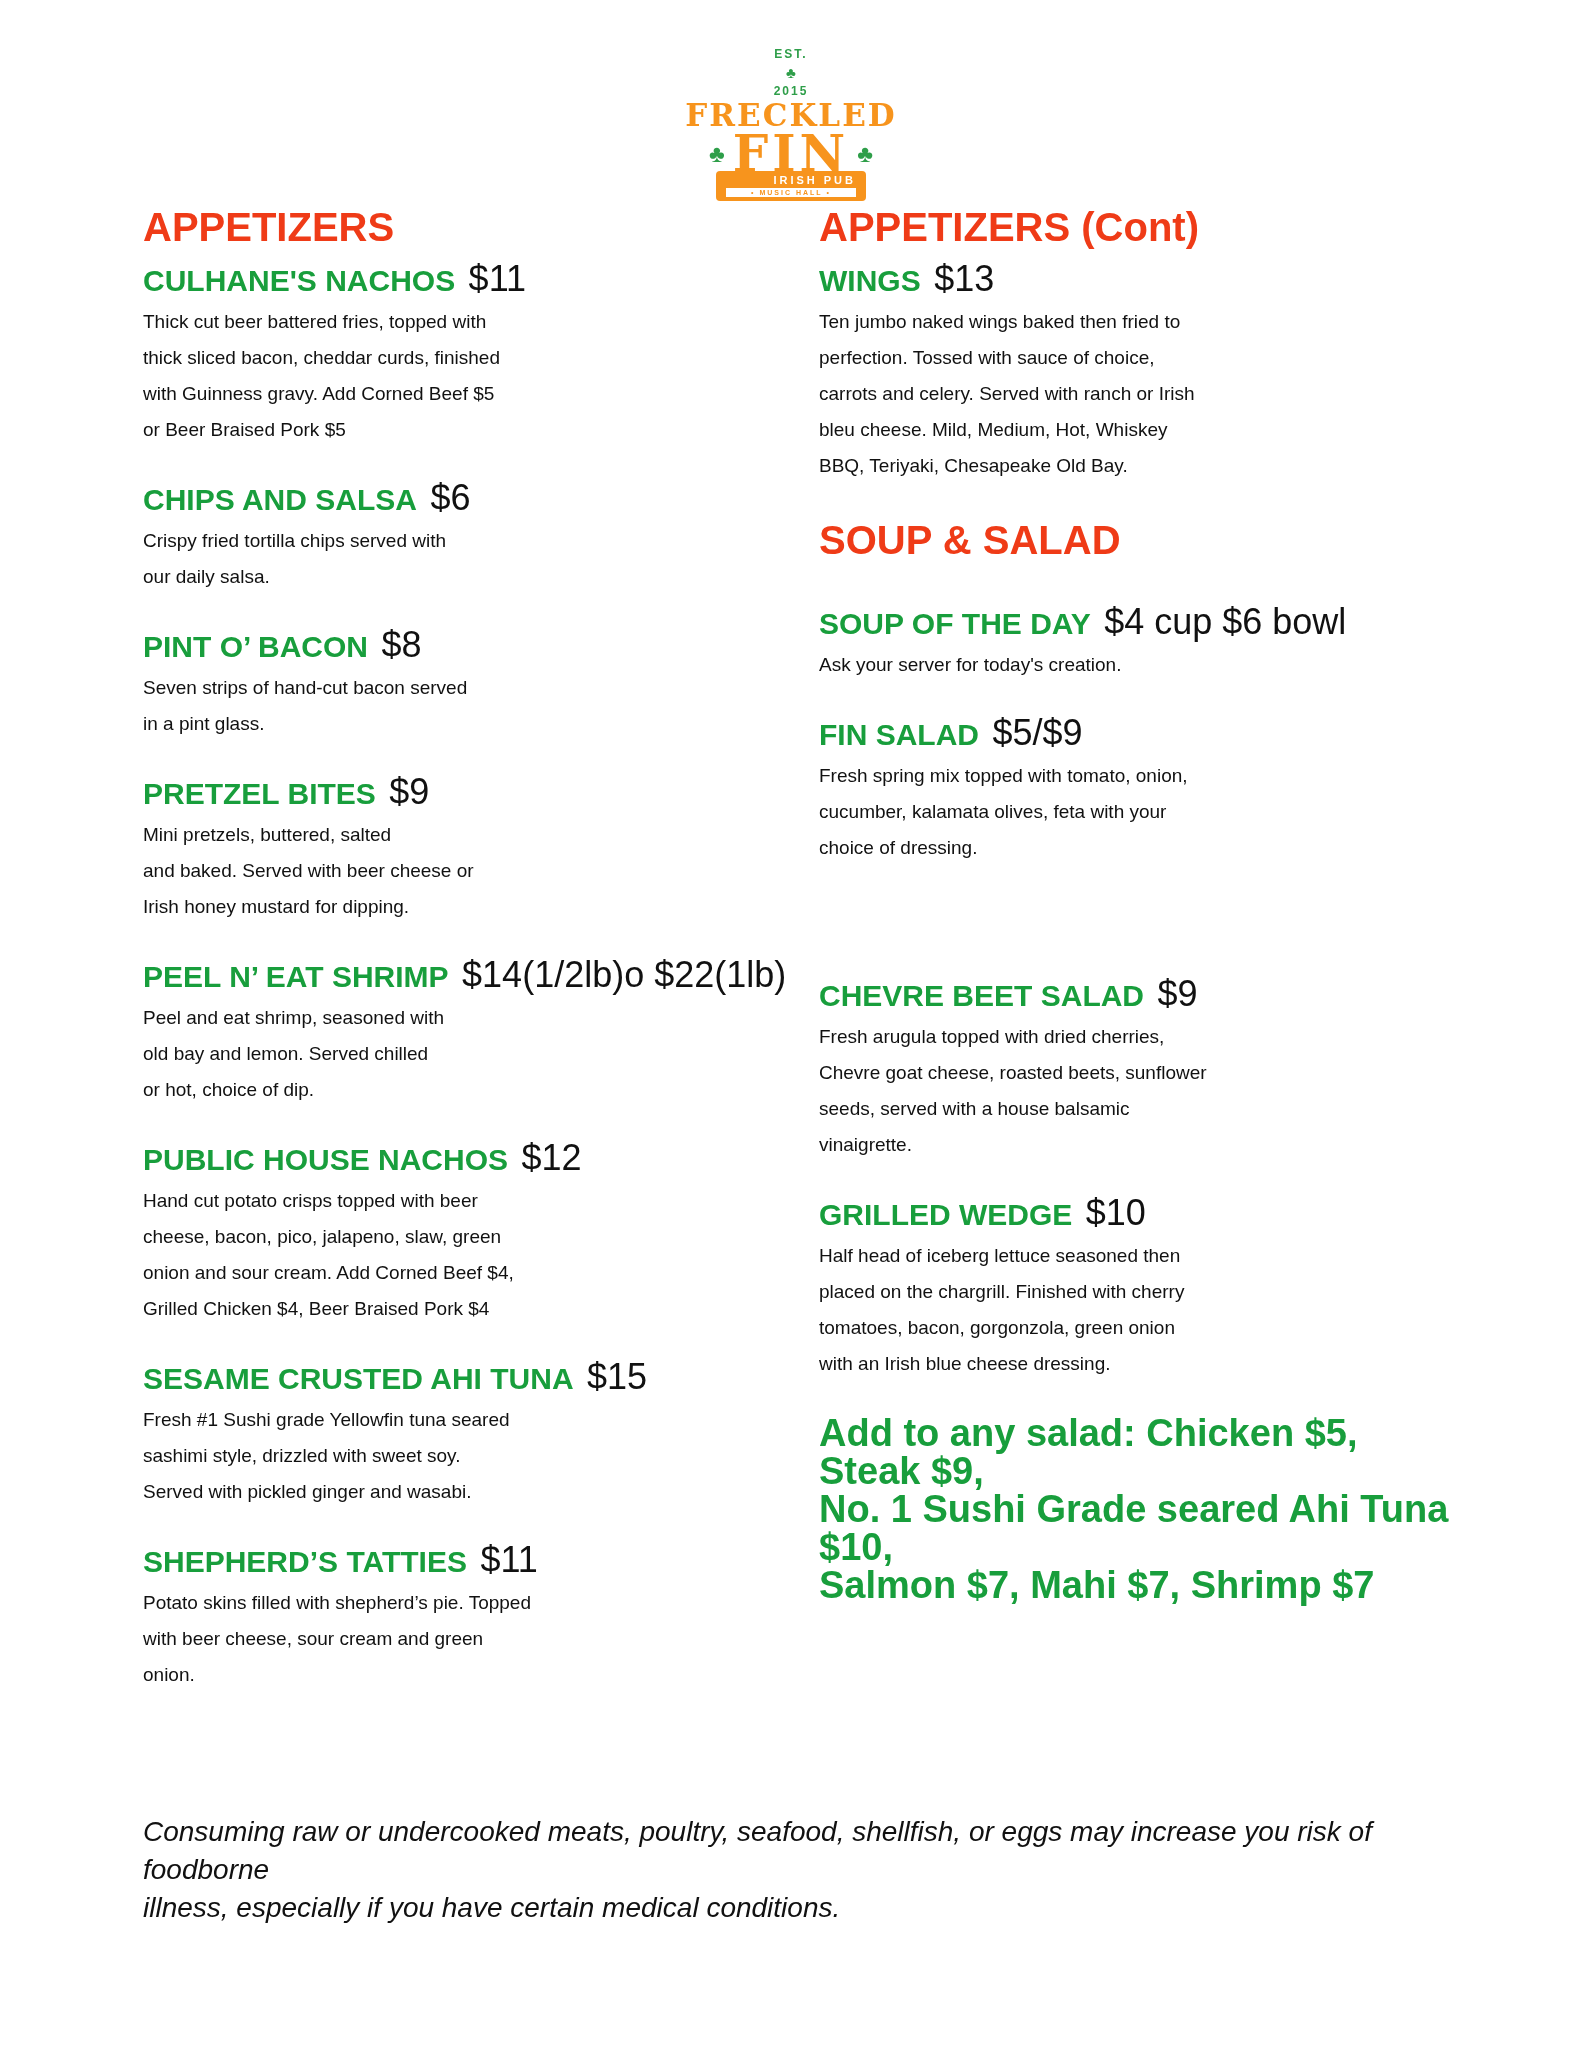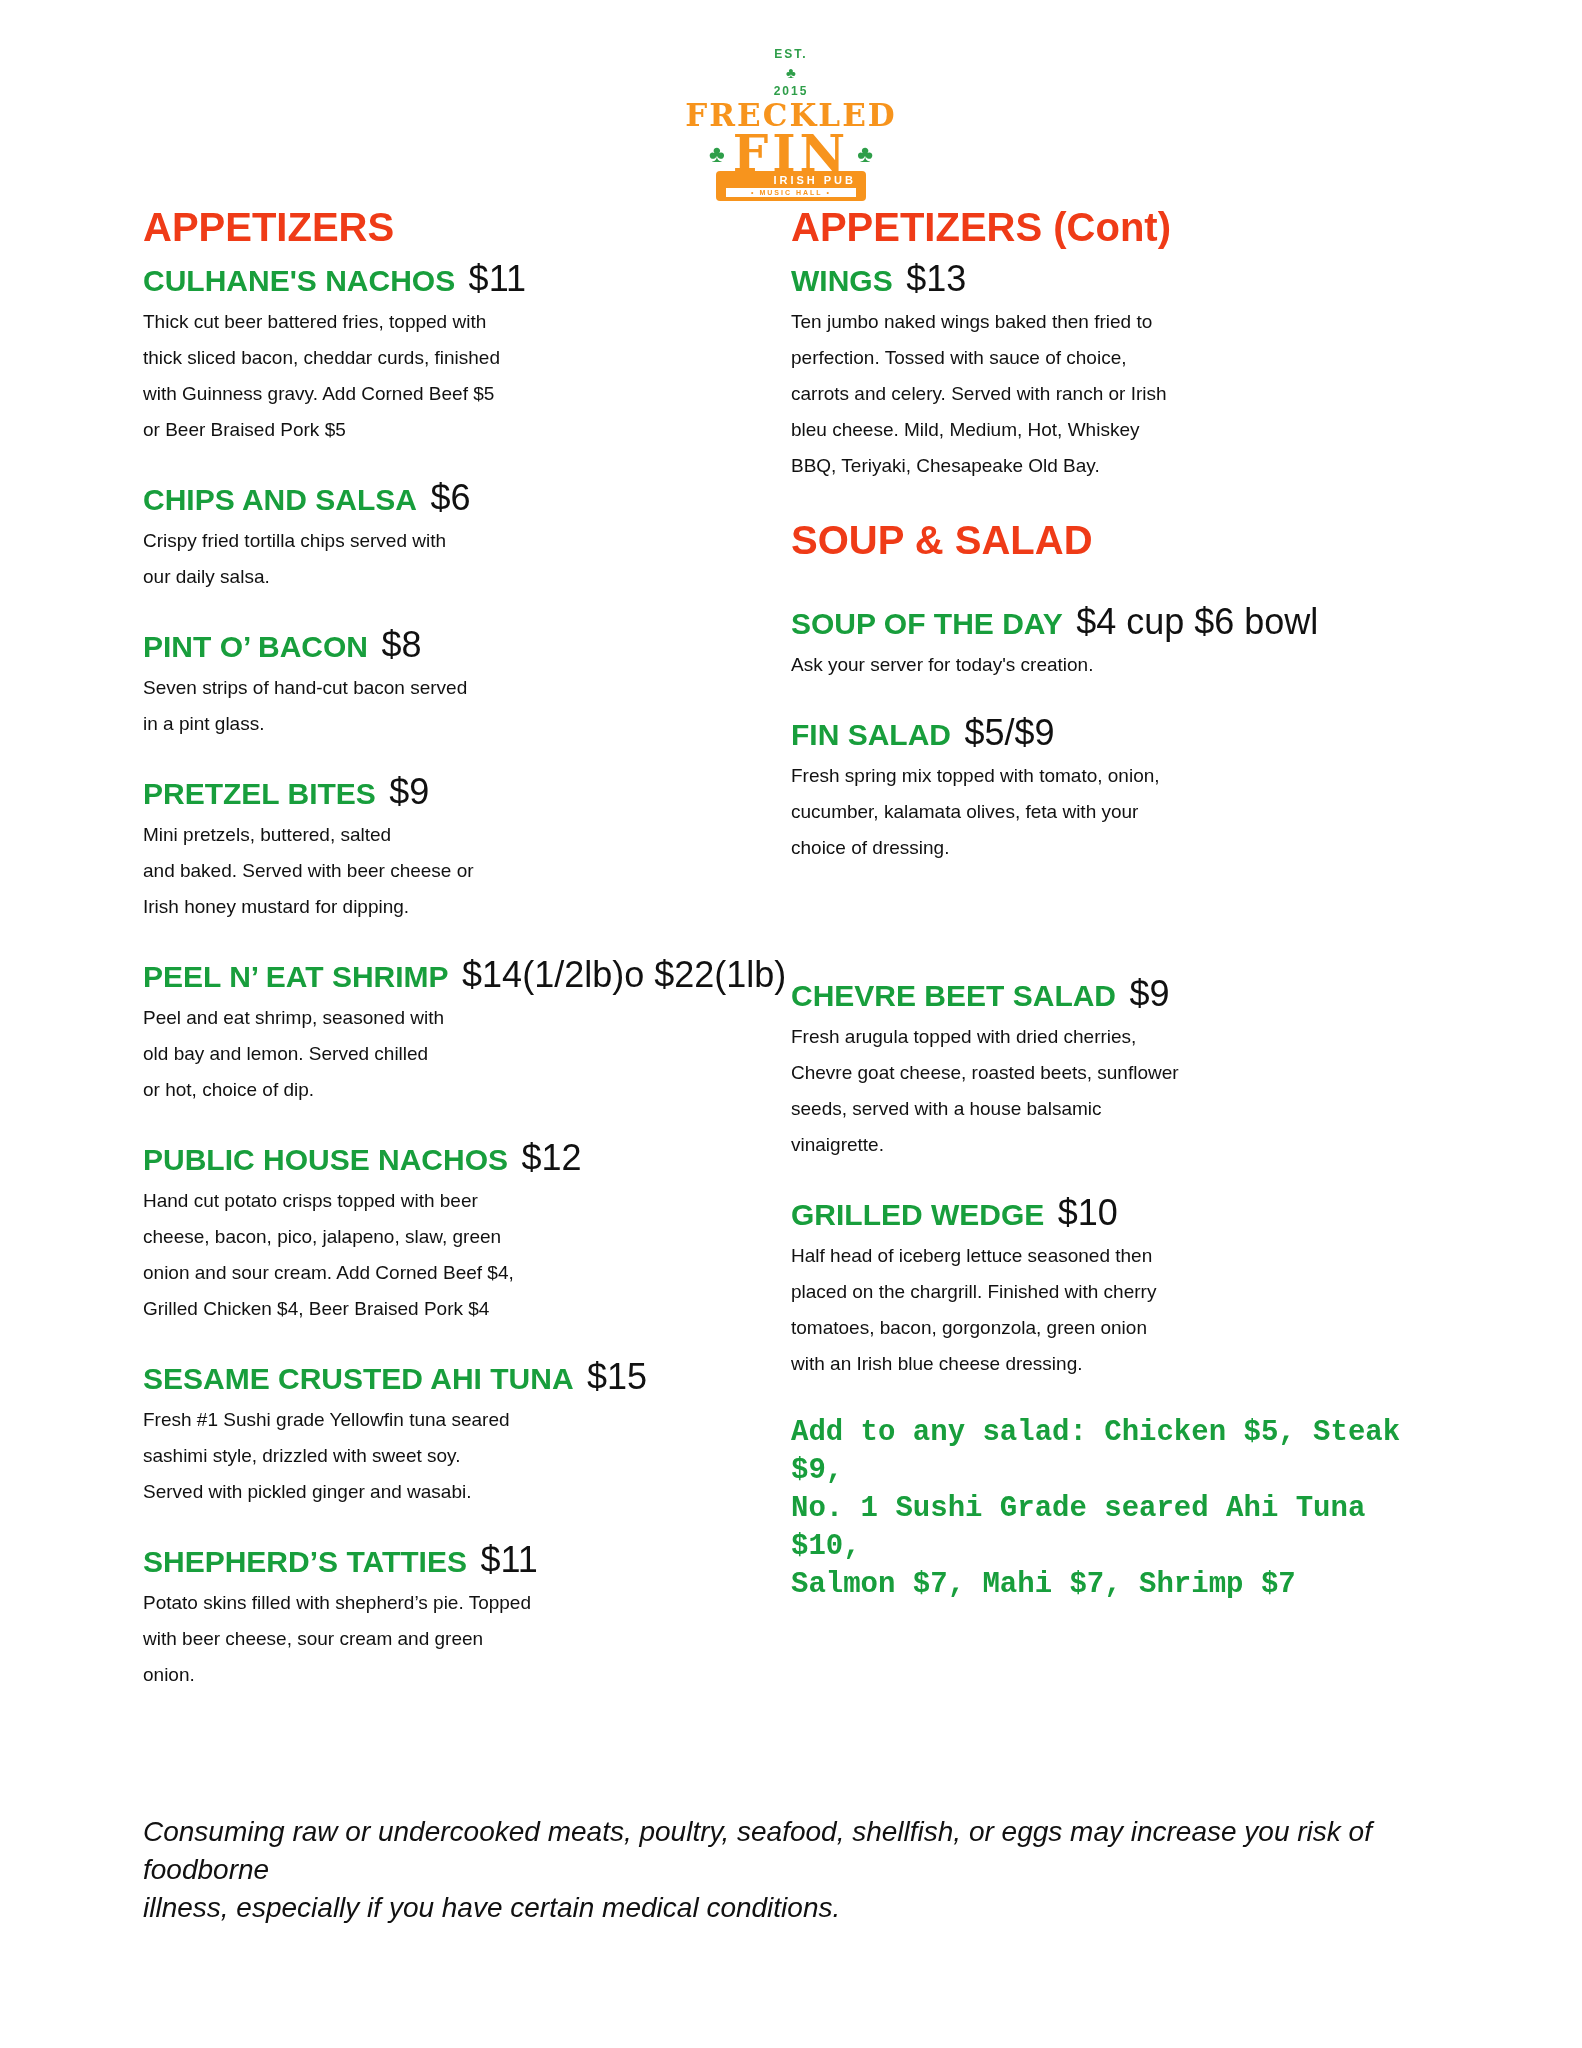--- a/index.html
+++ b/index.html
@@ -83,20 +83,21 @@
     color:var(--logo-orange);
     font-weight:bold;
     font-size:7px;
     letter-spacing:2px;
     padding:1px 2px;
   }
   
   .columns{
     display:flex;
     margin:2px 0 0 143px;
+    gap:28px;
   }
   .col-left{width:648px;flex:0 0 648px;}
   .col-right{width:650px;flex:0 0 650px;}
   .section-title{
     color:var(--red);
     font-size:40px;
     font-weight:bold;
     line-height:48px;
     margin-bottom:10px;
   }
@@ -118,25 +119,24 @@
     margin-left:9px;
   }
   .item-desc{
     font-size:19px;
     line-height:36px;
     white-space:pre-line;
   }
   .salad-note{
     color:var(--green);
     font-weight:bold;
-    font-size:29px;
+    font-size:38px;
     line-height:38px;
     white-space:pre-line;
     margin-top:14px;
-    font-family:Liberation Mono, monospace;
   }
   
   .disclaimer{
     margin:88px 0 0 143px;
     width:1350px;
     font-style:italic;
     font-size:28px;
     line-height:38px;
     white-space:pre-line;
   }

